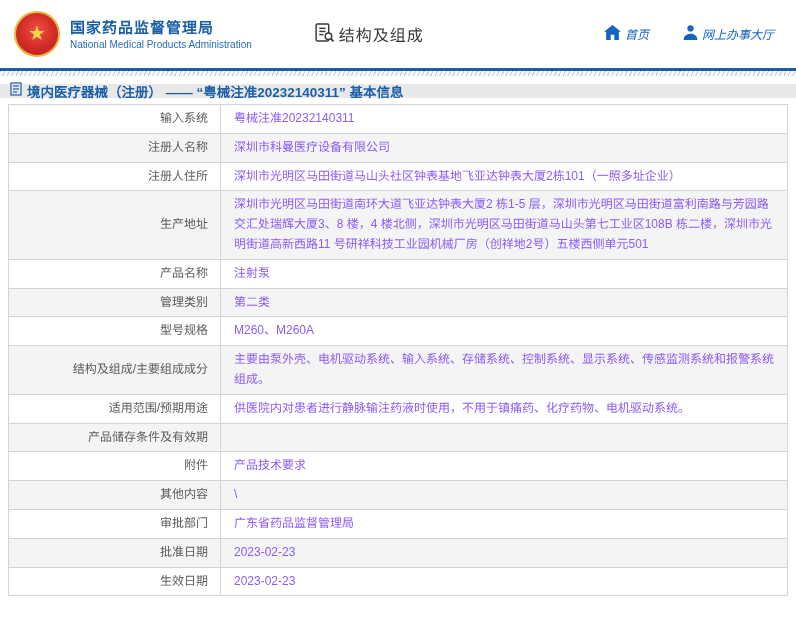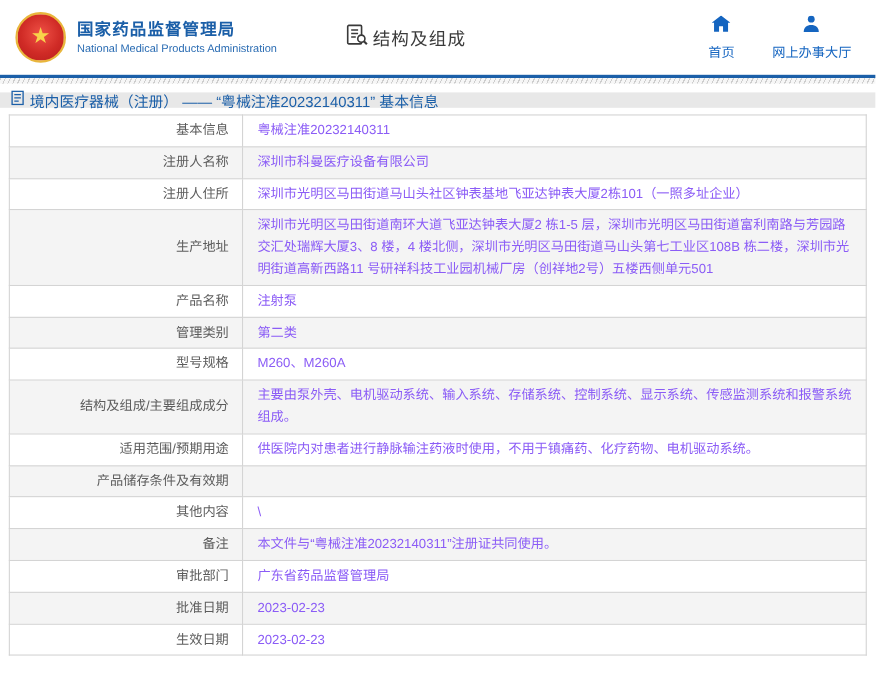--- a/index.html
+++ b/index.html
@@ -17,28 +17,28 @@
     flex:0 0 auto;
   }
   .emblem .star { color:#f8d34a; font-size:20px; line-height:1; transform:translateY(-1px); }
   .org-block { margin-left:10px; }
   .org-zh { color:#1b5fa8; font-size:15px; font-weight:bold; letter-spacing:1px; line-height:1.2; }
   .org-en { color:#2a6cb3; font-size:10px; margin-top:2px; }
   .dq { display:flex; align-items:center; margin-left:62px; gap:4px; }
   .dq-label { font-size:16px; color:#3a3a3a; letter-spacing:1px; }
   .header-spacer { flex:1; }
   .nav { display:flex; gap:34px; margin-right:6px; }
-  .nav-item { display:flex; flex-direction:column; align-items:center; gap:4px; cursor:pointer; }
+  .nav-item { display:flex; flex-direction:row; align-items:flex-start; gap:4px; cursor:pointer;font-style:italic; }
   .nav-item .nav-label { color:#1565c0; font-size:12px; white-space:nowrap; }
   
   .blue-line { height:3px; background:#1b5fa8; }
   .stripe-band { height:5px; background:repeating-linear-gradient(115deg,#cdcdcd 0 1px,#f6f6f6 1px 4px); }
   .title-bar {
     margin-top:8px; height:14px; background:#e8e8e8;
-    display:flex; align-items:center; padding-left:10px; gap:5px;
+    display:flex; align-items:center; padding-left:10px; gap:5px;font-weight:bold;
   }
   .title-bar-text { color:#1b5fa8; font-size:13.5px; }
   
   .info-table {
     width:780px; margin:6px 8px 0 8px; border-collapse:collapse;
     font-size:12px; table-layout:fixed;
   }
   .info-table td { border:1px solid #d4d4d4; vertical-align:middle; line-height:1.65; }
   .info-table tr:nth-child(even) { background:#f4f4f4; }
   .info-table tr:nth-child(odd) { background:#ffffff; }
@@ -102,21 +102,21 @@
         <line x1="3" y1="7" x2="9" y2="7"></line>
         <line x1="3" y1="10" x2="7" y2="10"></line>
     </svg>
   </span>
   <span class="title-bar-text">境内医疗器械（注册） —— “粤械注准20232140311” 基本信息</span>
 </div>
 
 <table class="info-table">
   <tbody>
       <tr>
-        <td class="label-cell">基本信息</td>
+        <td class="label-cell">输入系统</td>
         <td class="value-cell">粤械注准20232140311</td>
       </tr>
       <tr>
         <td class="label-cell">注册人名称</td>
         <td class="value-cell">深圳市科曼医疗设备有限公司</td>
       </tr>
       <tr>
         <td class="label-cell">注册人住所</td>
         <td class="value-cell">深圳市光明区马田街道马山头社区钟表基地飞亚达钟表大厦2栋101（一照多址企业）</td>
       </tr>
@@ -142,26 +142,26 @@
       </tr>
       <tr>
         <td class="label-cell">适用范围/预期用途</td>
         <td class="value-cell">供医院内对患者进行静脉输注药液时使用，不用于镇痛药、化疗药物、电机驱动系统。</td>
       </tr>
       <tr>
         <td class="label-cell">产品储存条件及有效期</td>
         <td class="value-cell"></td>
       </tr>
       <tr>
+        <td class="label-cell">附件</td>
+        <td class="value-cell">产品技术要求</td>
+      </tr>
+      <tr>
         <td class="label-cell">其他内容</td>
         <td class="value-cell">\</td>
-      </tr>
-      <tr>
-        <td class="label-cell">备注</td>
-        <td class="value-cell">本文件与“粤械注准20232140311”注册证共同使用。</td>
       </tr>
       <tr>
         <td class="label-cell">审批部门</td>
         <td class="value-cell">广东省药品监督管理局</td>
       </tr>
       <tr>
         <td class="label-cell">批准日期</td>
         <td class="value-cell">2023-02-23</td>
       </tr>
       <tr>

